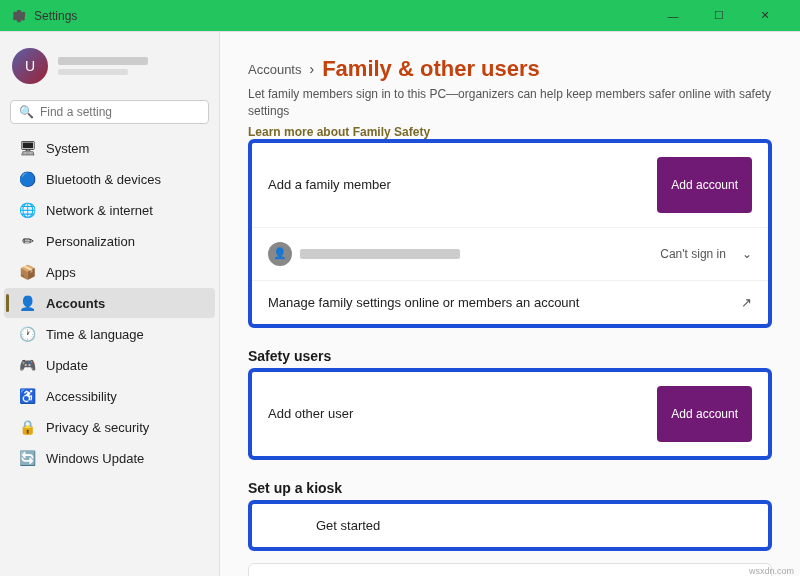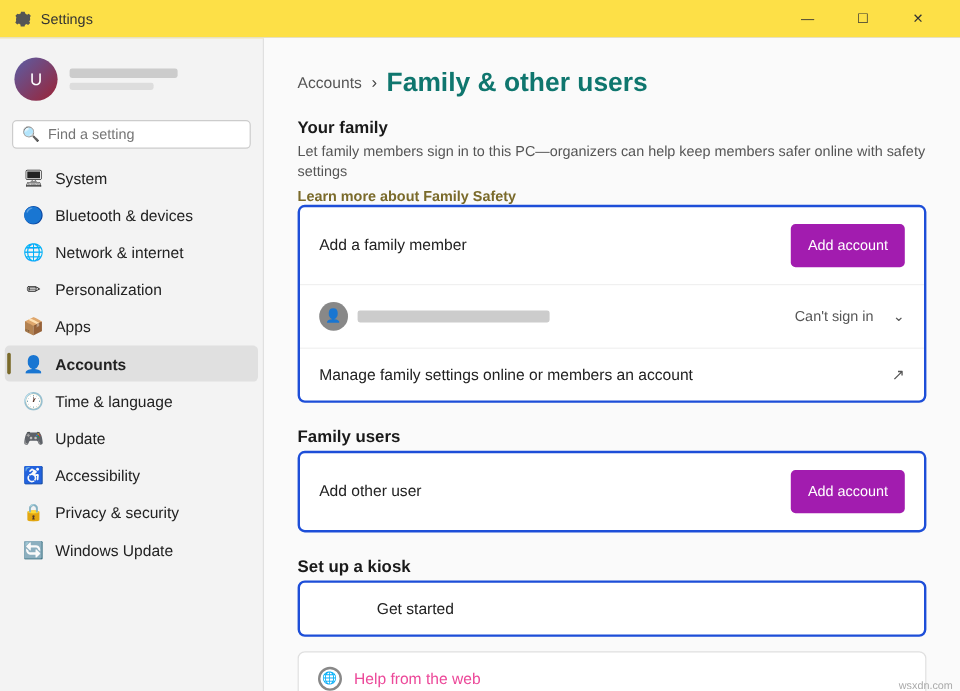--- a/index.html
+++ b/index.html
@@ -7,21 +7,21 @@
       font-family: 'Segoe UI', sans-serif;
       font-size: 13px;
       background: #f3f3f3;
       width: 800px;
       height: 576px;
       overflow: hidden;
       display: flex;
       flex-direction: column;
     }
     .titlebar {
-      background: #fde047;
+      background: #22c55e;
       height: 32px;
       display: flex;
       align-items: center;
       padding: 0 12px;
       justify-content: space-between;
       border-bottom: 1px solid #e0e0e0;
       flex-shrink: 0;
     }
     .titlebar-left {
       display: flex;
@@ -176,21 +176,21 @@
       color: #555;
       font-size: 13px;
     }
     .breadcrumb-arrow {
       font-size: 14px;
       color: #444;
     }
     .page-title {
       font-size: 22px;
       font-weight: 600;
-      color: #0f766e;
+      color: #c2410c;
     }
     .section-title {
       font-size: 14px;
       font-weight: 600;
       color: #1a1a1a;
       margin-top: 20px;
       margin-bottom: 4px;
     }
     .section-desc {
       font-size: 12px;
@@ -200,42 +200,42 @@
     }
     .learn-more {
       font-size: 12px;
       color: #7a6a2a;
       font-weight: 600;
       text-decoration: none;
       display: inline-block;
     }
     .card {
       background: #fff;
-      border: 2px solid #1d4ed8;
+      border: 4px solid #1d4ed8;
       border-radius: 6px;
       margin-bottom: 4px;
     }
     .card-row {
       display: flex;
       align-items: center;
       justify-content: space-between;
       padding: 14px 16px;
       border-bottom: 1px solid #f0f0f0;
     }
     .card-row:last-child { border-bottom: none; }
     .card-row-label {
       font-size: 13px;
       color: #222;
     }
     .add-account-btn {
-      background: #a21caf;
+      background: #701a75;
       color: #fff;
       border: none;
       border-radius: 4px;
-      padding: 11px 14px;
+      padding: 21px 14px;
       font-size: 12px;
       cursor: pointer;
       font-weight: 500;
     }
     .cant-sign-in {
       display: flex;
       align-items: center;
       gap: 16px;
       font-size: 12px;
       color: #555;
@@ -397,21 +397,20 @@
       </div>
   </div>
 
   <div class="main-content">
     <div class="breadcrumb">
       <span>Accounts</span>
       <span class="breadcrumb-arrow">›</span>
       <span class="page-title">Family &amp; other users</span>
     </div>
 
-    <div class="section-title" style="margin-top:16px;">Your family</div>
     <div class="section-desc">Let family members sign in to this PC—organizers can help keep members safer online with safety settings</div>
     <a class="learn-more" href="#">Learn more about Family Safety</a>
 
     
     <div class="card">
       <div class="card-row">
         <span class="card-row-label">Add a family member</span>
         <button class="add-account-btn">Add account</button>
       </div>
       <div class="card-row">
@@ -424,21 +423,21 @@
           <span>⌄</span>
         </div>
       </div>
       <div class="card-row" style="cursor:pointer;">
         <span class="card-row-label">Manage family settings online or members an account</span>
         <span class="external-link-icon">↗</span>
       </div>
     </div>
 
     
-    <div class="section-title">Family users</div>
+    <div class="section-title">Safety users</div>
     <div class="card">
       <div class="card-row">
         <span class="card-row-label">Add other user</span>
         <button class="add-account-btn">Add account</button>
       </div>
     </div>
 
     
     <div class="kiosk-section">
       <div class="section-title">Set up a kiosk</div>

